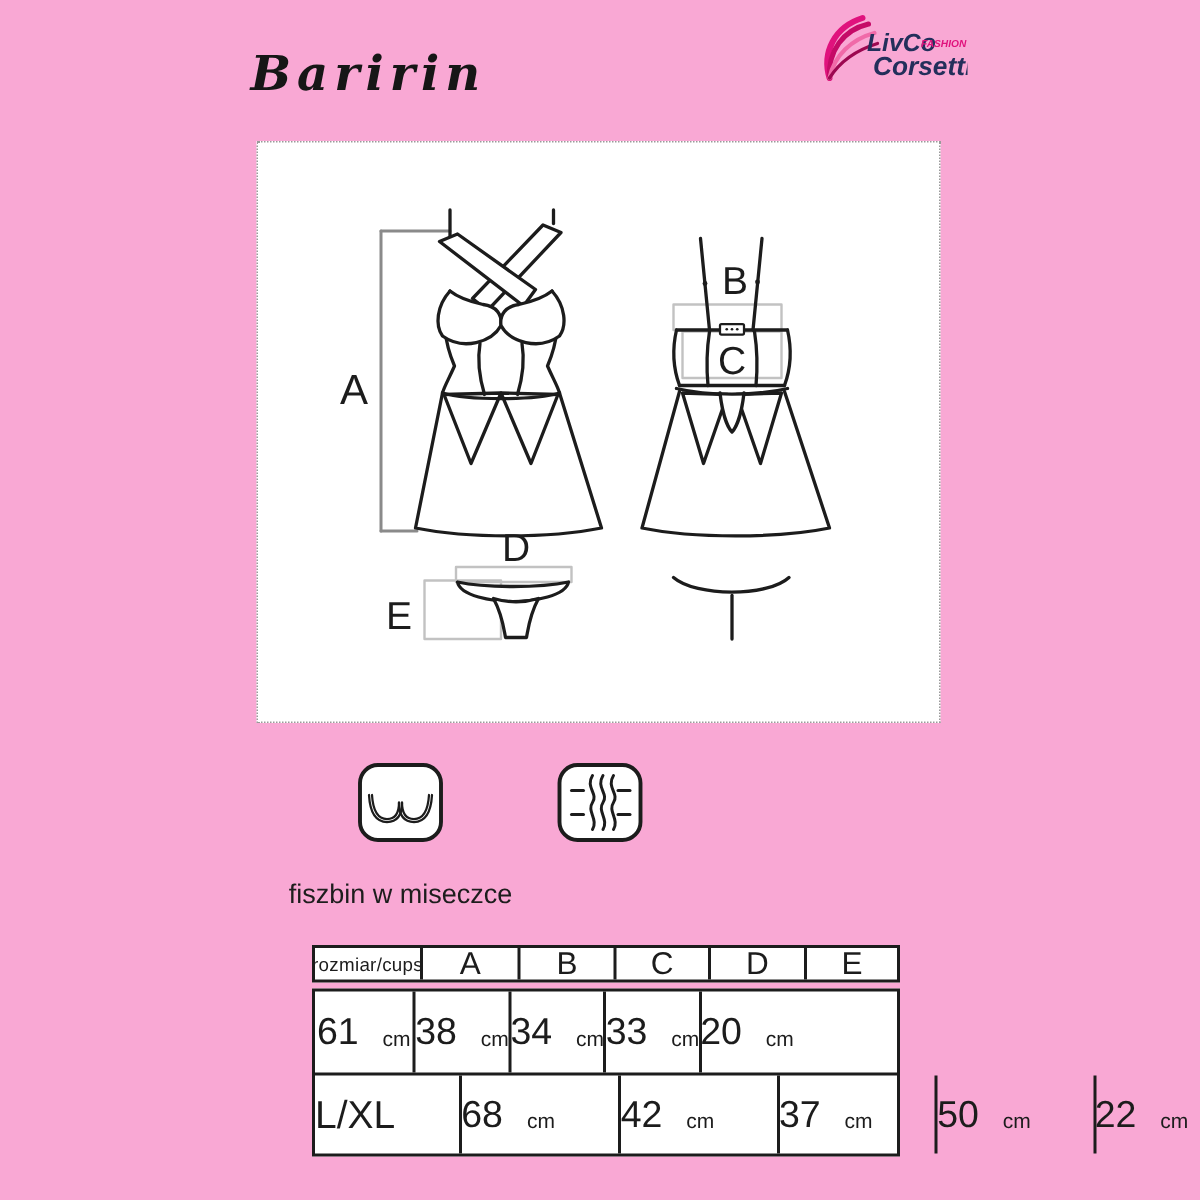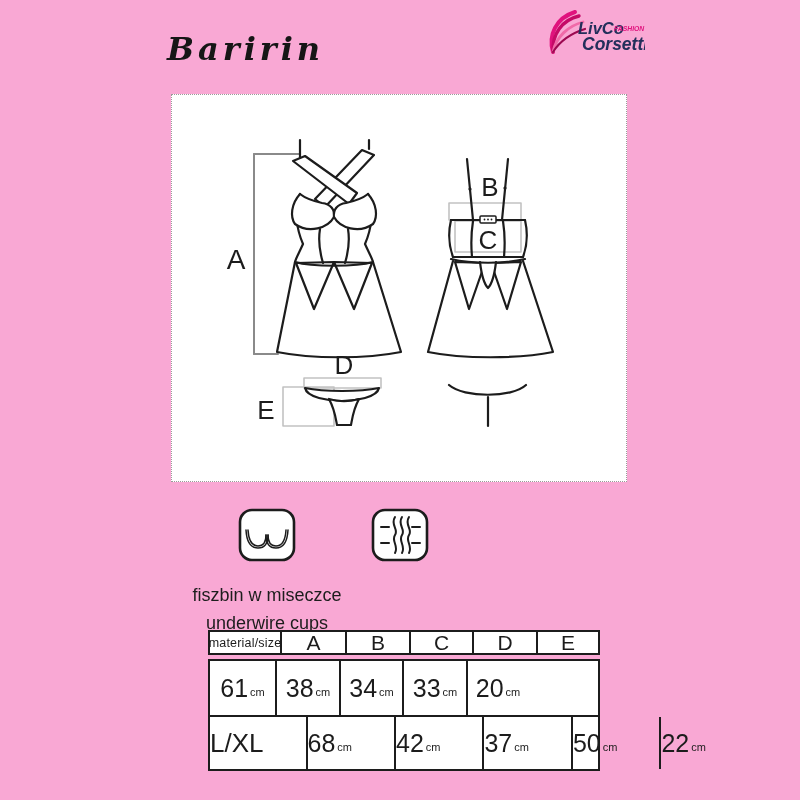--- a/index.html
+++ b/index.html
@@ -39,21 +39,21 @@
     display:flex; align-items:center; justify-content:center;
     border-left:2px solid #1c1c1c; height:100%;
   }
   .cell:first-child { border-left:none; }
   .c0 { width:70px; } .c1 { width:65px; } .c2 { width:64px; }
   .c3 { width:63px; } .c4 { width:64px; } .c5 { width:62px; }
   .hdr-small  { font-size:12.5px; letter-spacing:0.2px; }
   .hdr-letter { font-size:21px; }
   .size-label { font-size:26px; }
   .num  { font-size:25px; }
-  .unit { font-size:11px; margin-left:2px; padding-top:7px; }
+  .unit { font-size:14px; margin-left:16px; padding-top:7px; }
 </style>
 </head>
 <body>
 
 <div class="page">
 
   <div class="product-title">Baririn</div>
 
   <div class="logo">
     <svg width="104" height="52" viewBox="0 0 104 52">
@@ -165,21 +165,20 @@
         <g fill="none" stroke="#1c1c1c" stroke-width="1.5" stroke-linecap="round">
           <path d="M8,22 Q9,40 20,40 Q30,40 30,27"></path>
           <path d="M10,22 Q11,38 20,38 Q28,38 28,27"></path>
           <path d="M28,27 Q28,40 38,40 Q49,40 50,22"></path>
           <path d="M30,27 Q30,38 38,38 Q47,38 48,22"></path>
         </g>
       </svg>
     </span>
     <div class="cap">
       <div>fiszbin w miseczce</div>
-      <div>underwire cups</div>
     </div>
   </div>
 
   <div class="feature f2">
     <span class="ic">
       <svg width="58" height="54" viewBox="0 0 58 54">
         <rect x="2" y="2" width="54" height="50" rx="12" fill="#fff" stroke="#1c1c1c" stroke-width="2.6"></rect>
         <g fill="none" stroke="#1c1c1c" stroke-width="2" stroke-linecap="round">
           <path d="M10,19 L18,19"></path>
             <path d="M41,19 L49,19"></path>
@@ -191,21 +190,21 @@
         </g>
       </svg>
     </span>
     <div class="cap">
     </div>
   </div>
 
 
   <div class="size-table">
     <div class="t-head">
-      <div class="cell c0 hdr-small">material/size</div>
+      <div class="cell c0 hdr-small">rozmiar/cups</div>
       <div class="cell c1 hdr-letter">A</div>
       <div class="cell c2 hdr-letter">B</div>
       <div class="cell c3 hdr-letter">C</div>
       <div class="cell c4 hdr-letter">D</div>
       <div class="cell c5 hdr-letter">E</div>
     </div>
     <div class="t-body">
       <div class="t-row">
         <div class="cell c1">
             <span class="num">61</span>

